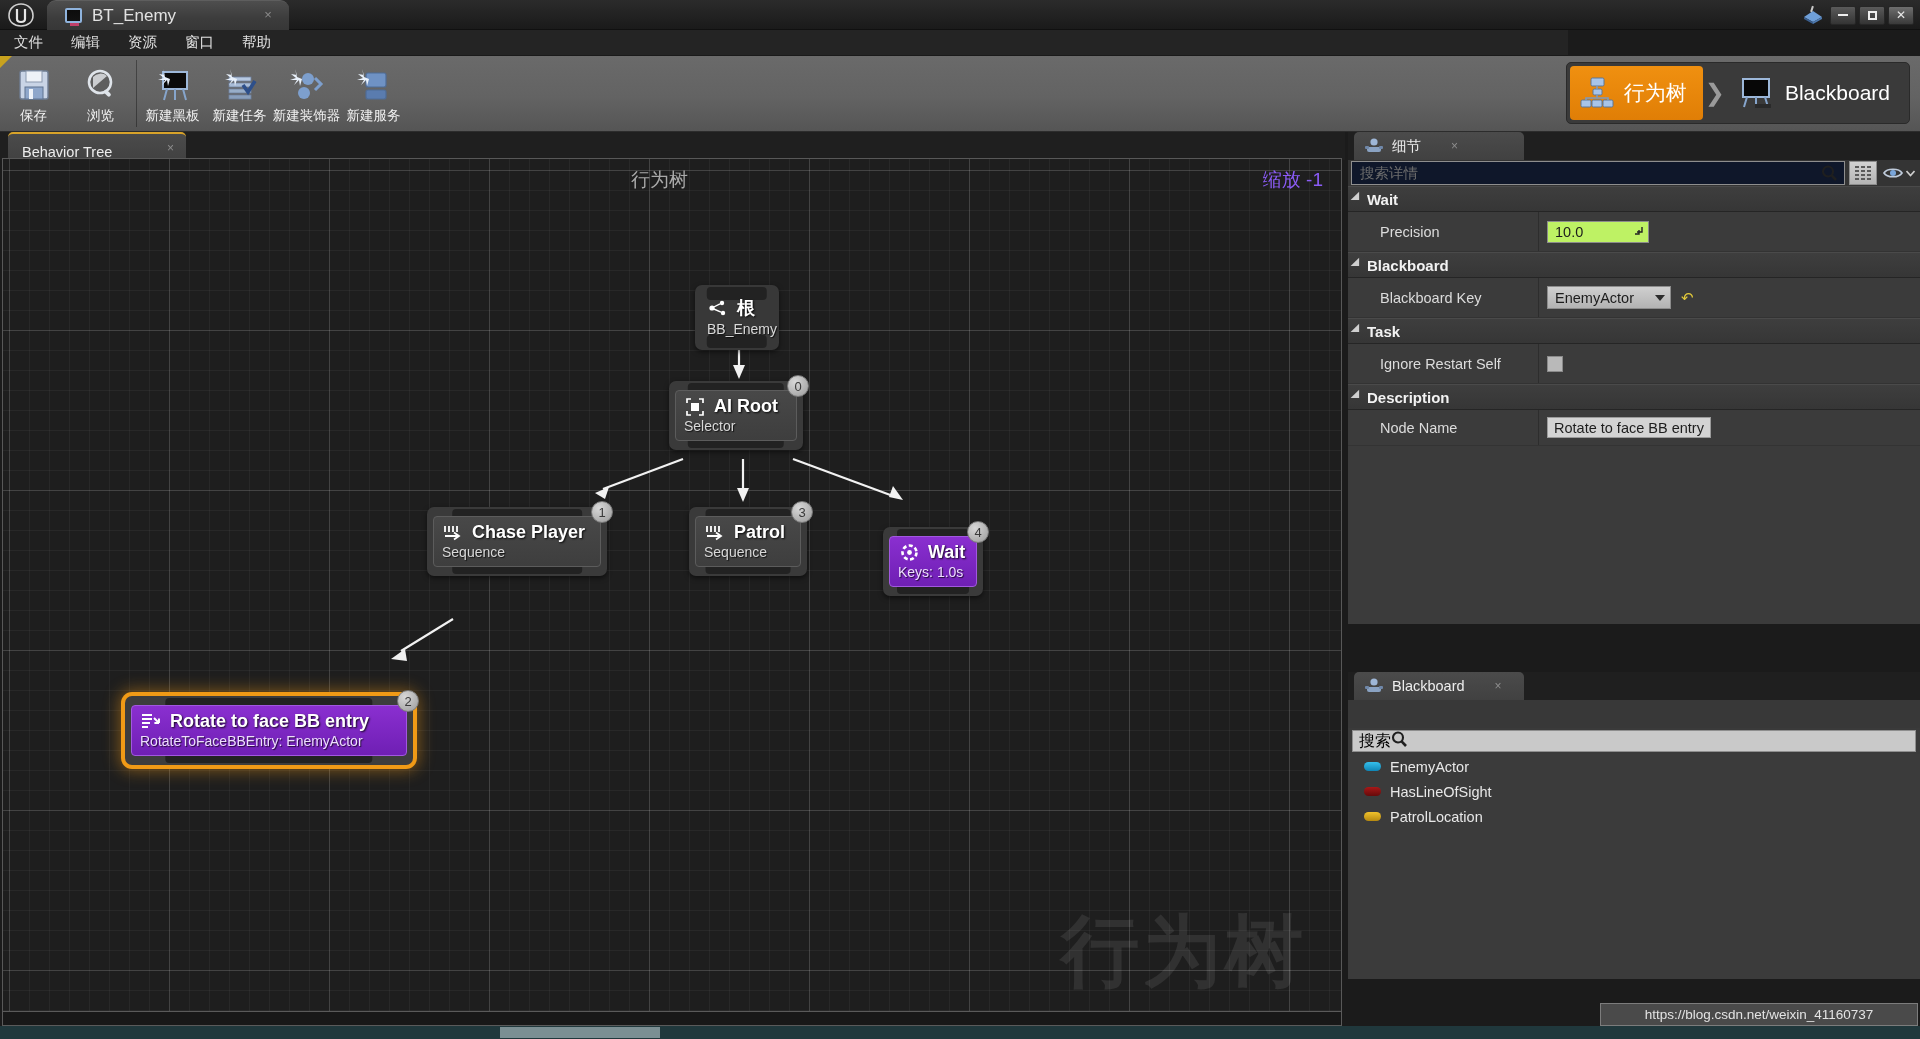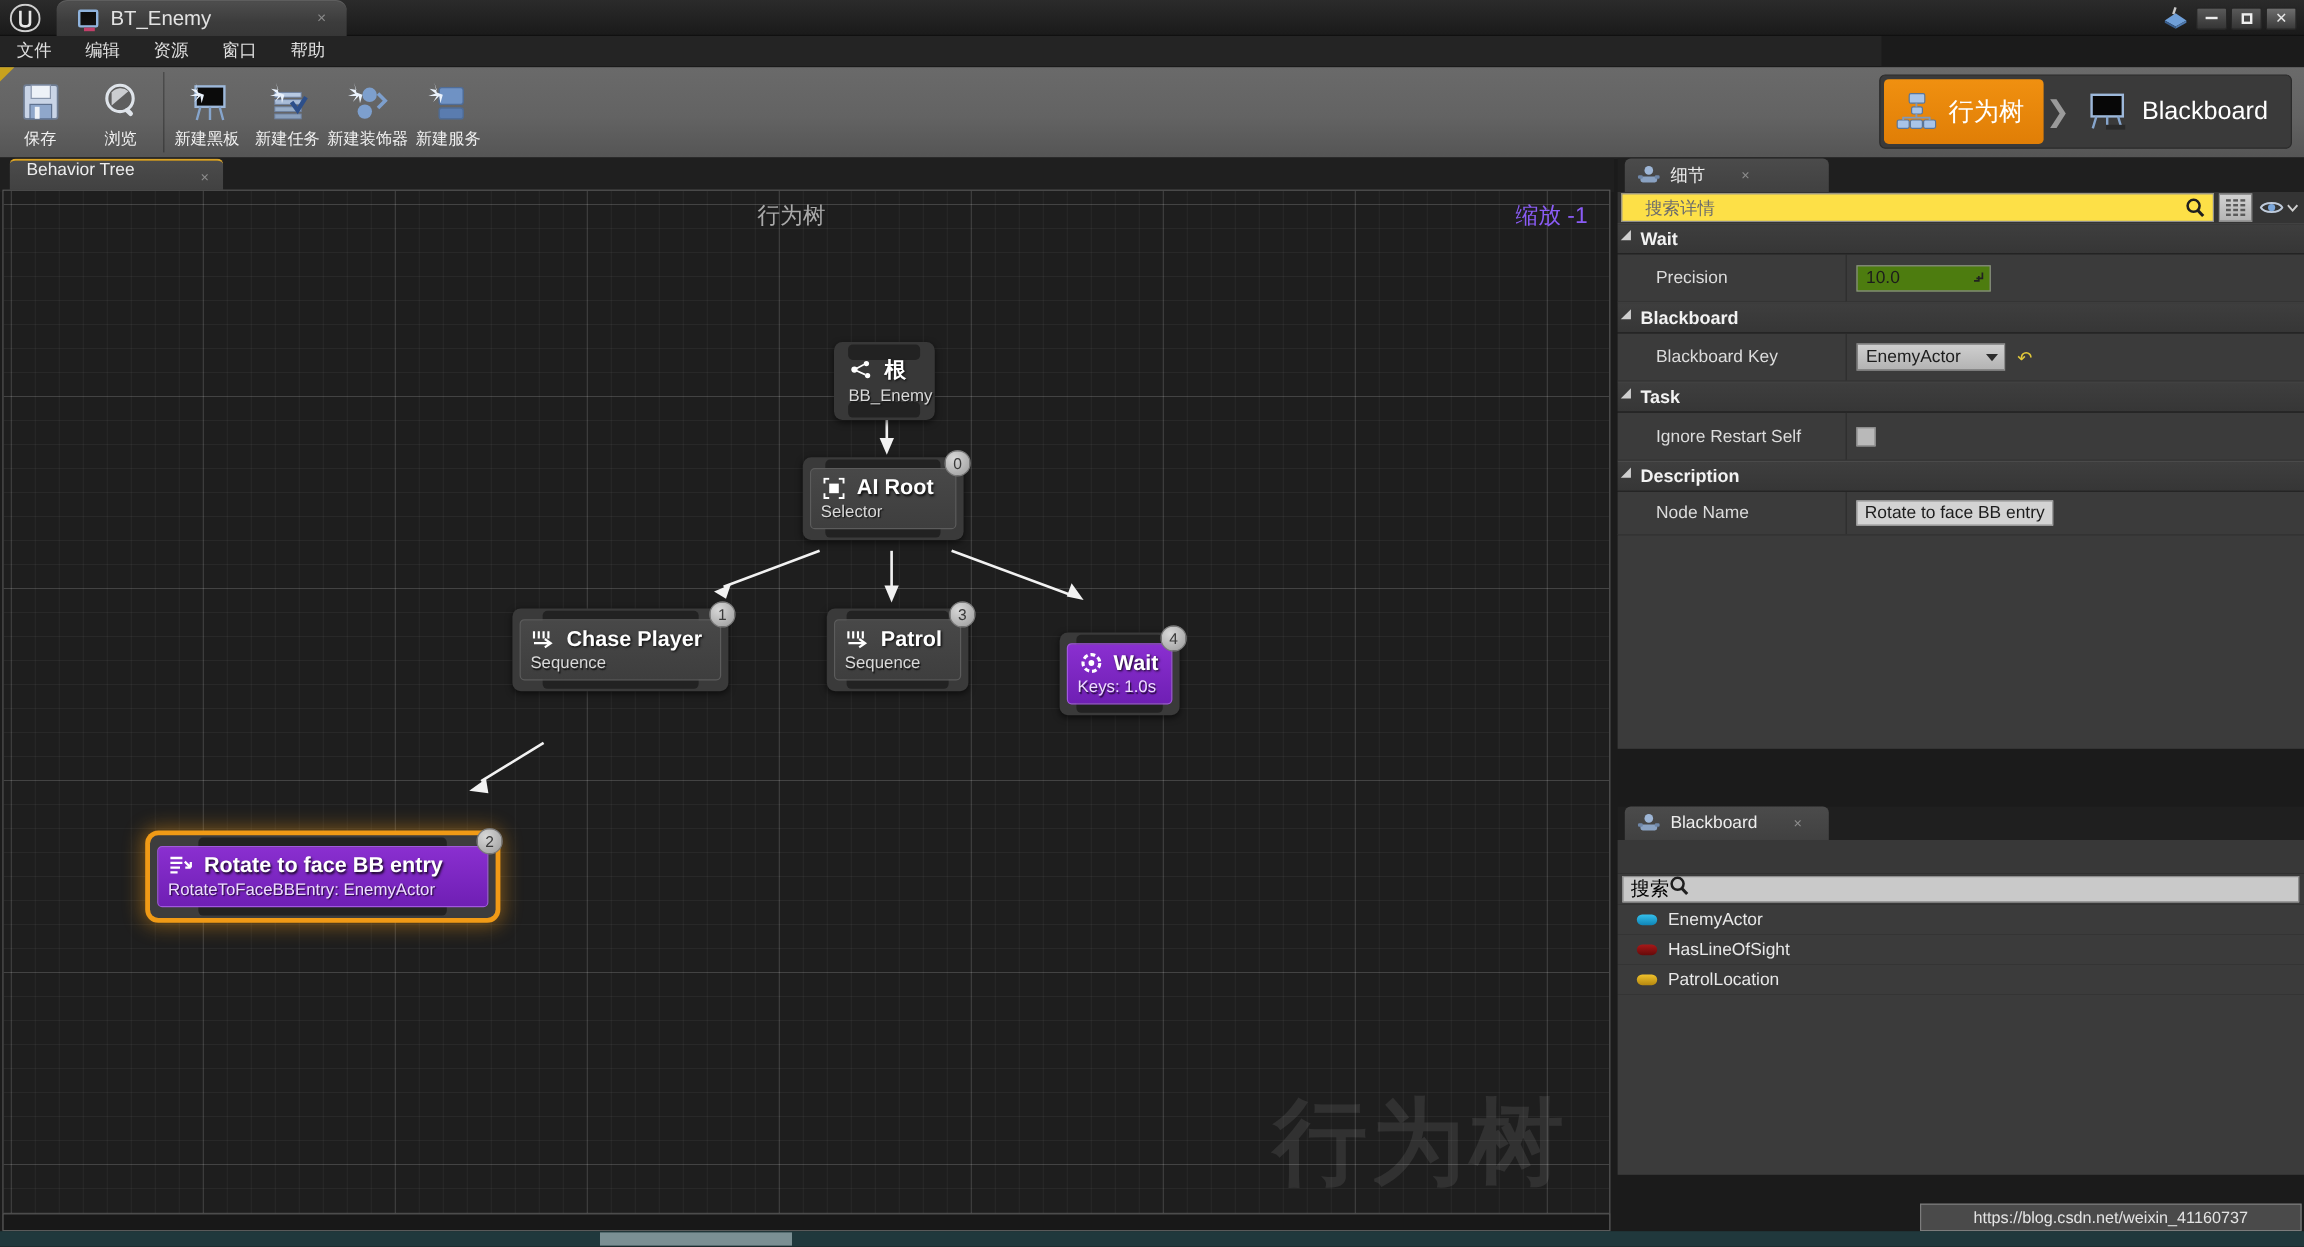--- a/index.html
+++ b/index.html
@@ -113,21 +113,21 @@
   
   .graphtab-strip {
     position: absolute; left: 0; top: 132px; width: 1345px; height: 28px;
     background: #1f1f1f;
   }
   .graphtab {
     position: absolute; left: 8px; top: 0px; width: 178px; height: 28px;
     background: linear-gradient(180deg,#4b4b4b 0%,#414141 100%);
     border-top: 2px solid #d8a32a;
     border-top-left-radius: 5px; border-top-right-radius: 5px;
-    display: flex; align-items: flex-start; padding-left: 14px;
+    display: flex; align-items: flex-end; padding-left: 14px;
   }
   .graphtab .gt-label { color: #ededed; font-size: 14.5px; }
   .graphtab .gt-close { position:absolute; right: 12px; top: 7px; color: #8d8d8d; font-size: 12px; }
 
   .graphwrap {
     position: absolute; left: 2px; top: 158px; width: 1340px; height: 868px;
     border: 1px solid #585858; background: #1e1e1e; overflow: hidden;
   }
   .grid {
     position: absolute; inset: 0;
@@ -211,22 +211,22 @@
     display: flex; align-items: center; gap: 8px; padding: 0 12px 0 10px;
   }
   .panel-tab .pt-label { color: #ededed; font-size: 14.5px; }
   .panel-tab .pt-close { color: #8d8d8d; font-size: 12px; margin-left: 22px; }
 
   .searchrow {
     display: flex; align-items: center; height: 26px; gap: 4px;
     background: #343434; padding: 2px 3px;
   }
   .searchbox {
-    flex: 1; height: 24px; background: #fde047; border: 1px solid #8e8e8e;
-    display: flex; align-items: center; padding: 0 19px; position: relative;
+    flex: 1; height: 24px; background: #0f172a; border: 1px solid #8e8e8e;
+    display: flex; align-items: center; padding: 0 8px; position: relative;
   }
   .searchbox .sph { color: #6c6c6c; font-size: 14.5px; }
   .searchbox .mag { position: absolute; right: 6px; top: 3px; }
   .icobtn {
     width: 28px; height: 24px; display:flex; align-items:center; justify-content:center;
     background: linear-gradient(180deg,#d2d2d2 0%,#b4b4b4 100%);
     border: 1px solid #8d8d8d;
   }
   .eyebtn { width: 36px; height: 24px; display:flex; align-items:center; justify-content:center; gap:3px; }
 
@@ -241,21 +241,21 @@
 
   .prow { display: flex; min-height: 40px; background: #3b3b3b; border-bottom: 1px solid #333; }
   .prow .plabel {
     width: 190px; flex: 0 0 190px; color: #dcdcdc; font-size: 14.5px;
     display: flex; align-items: center; padding-left: 32px;
   }
   .prow .pvalue {
     flex: 1; border-left: 1px solid #2d2d2d; display: flex; align-items: center; padding: 0 8px;
   }
   .numfield {
-    width: 112px; height: 22px; background: #4d7c0f; border: 1px solid #8c8c8c;
+    width: 102px; height: 22px; background: #bef264; border: 1px solid #8c8c8c;
     display: flex; align-items: center; justify-content: space-between;
     padding: 0 4px 0 7px; color: #1c1c1c; font-size: 14.5px;
   }
   .numfield .spin { color: #2a2a2a; font-size: 11px; }
   .combo {
     width: 124px; height: 23px; background: linear-gradient(180deg,#cfcfcf 0%,#b3b3b3 100%);
     border: 1px solid #8c8c8c; display: flex; align-items: center;
     justify-content: space-between; padding: 0 5px 0 7px; color: #1c1c1c; font-size: 14.5px;
   }
   .combo .cv-arrow { width:0;height:0;border-left:5px solid transparent;border-right:5px solid transparent;border-top:6px solid #2b2b2b; }

